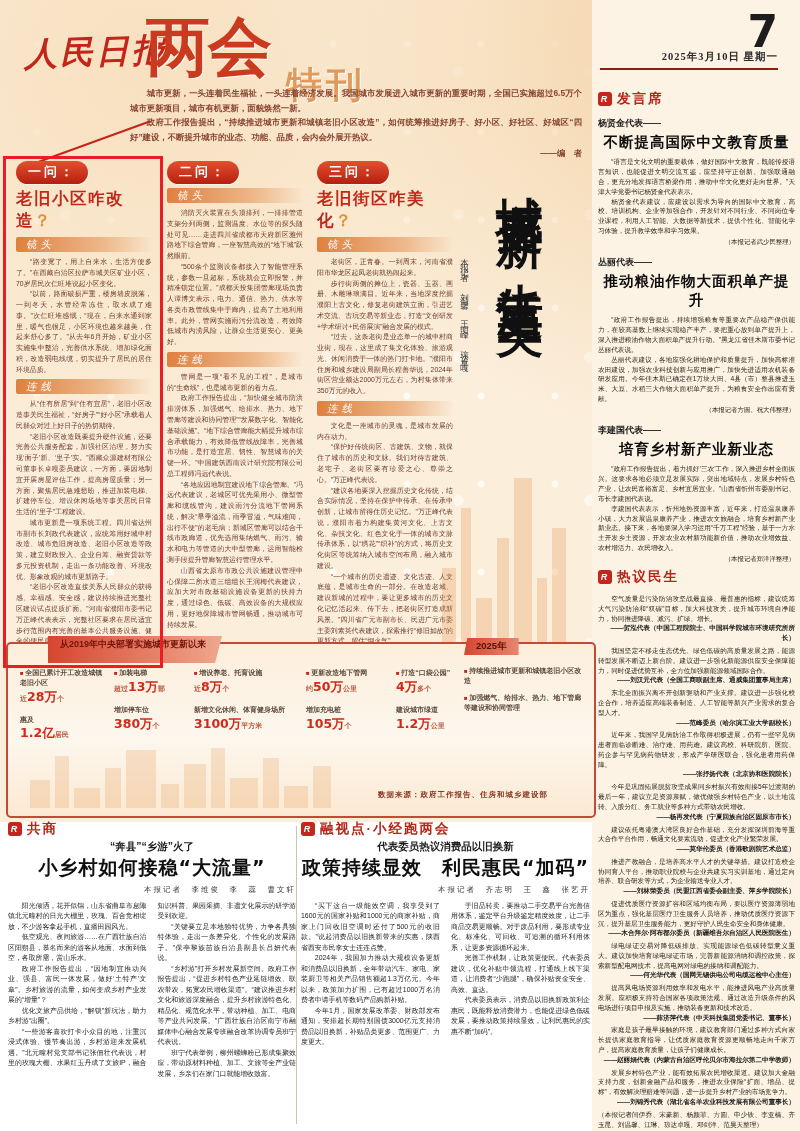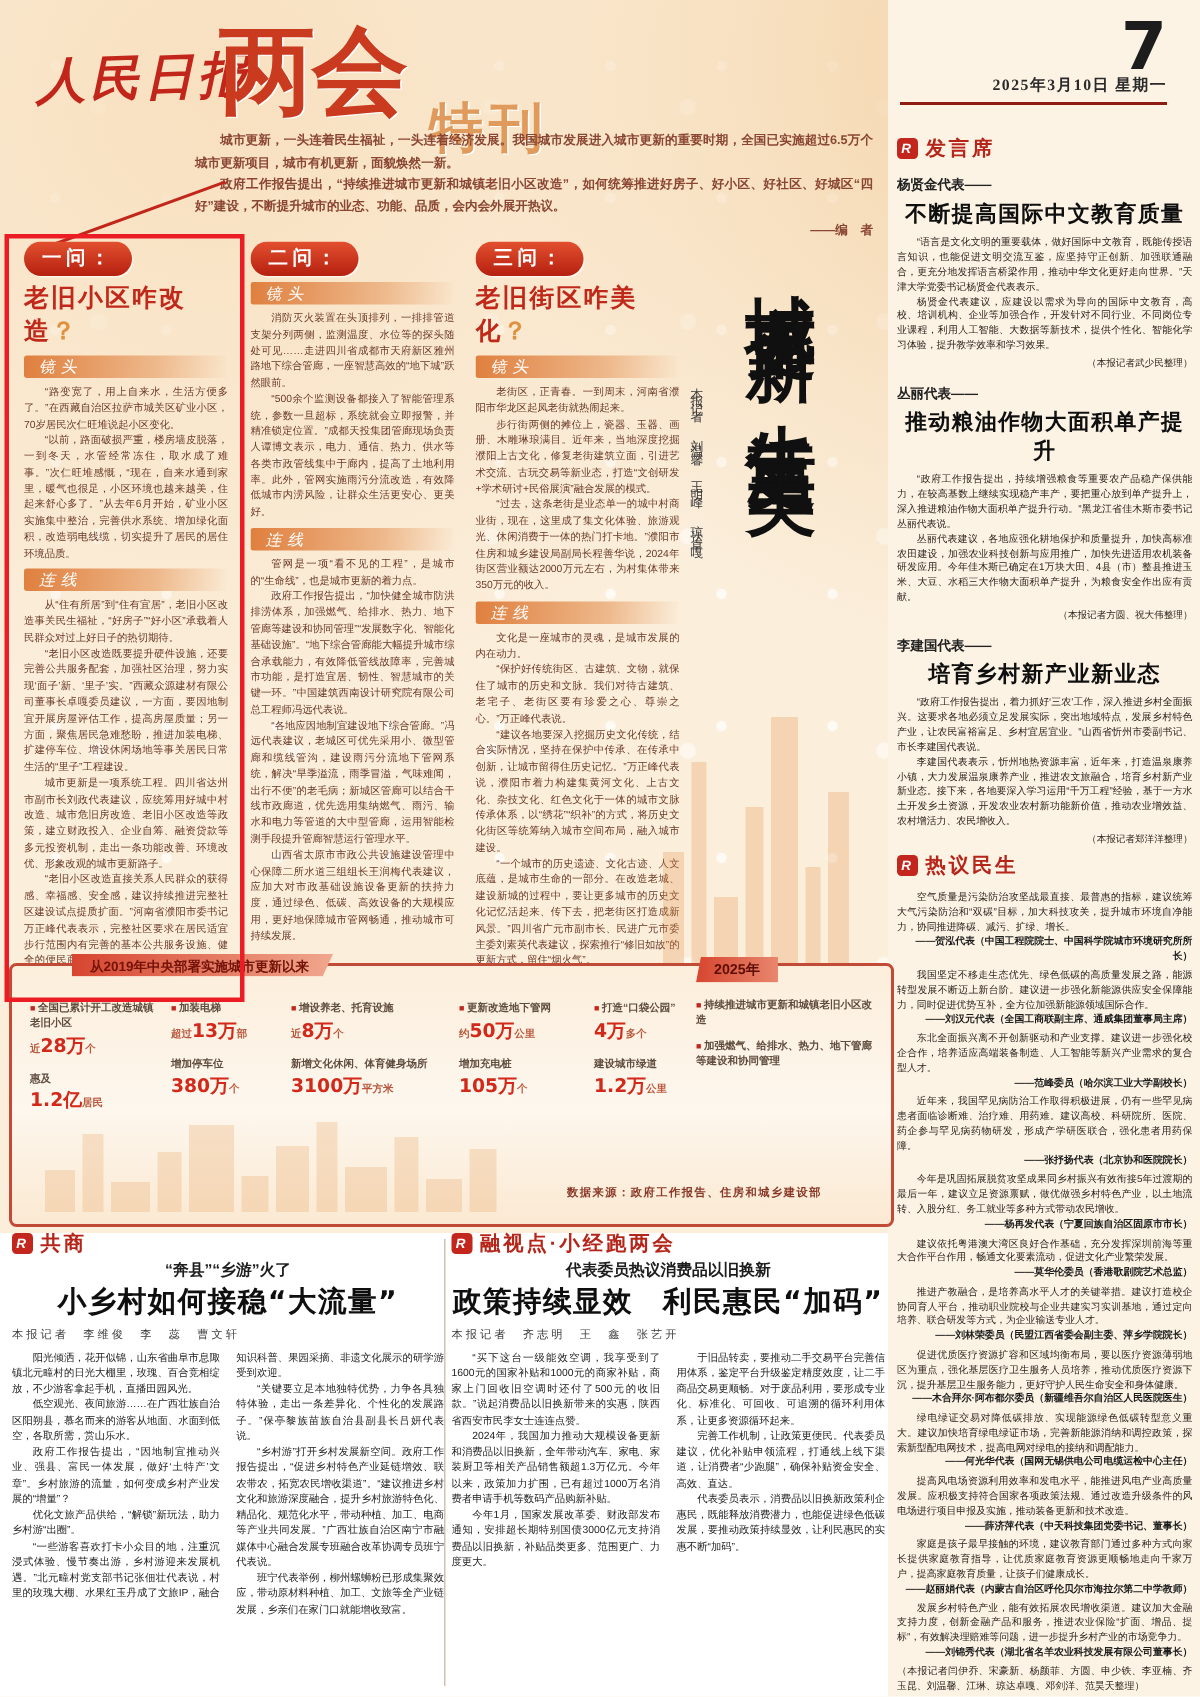--- a/index.html
+++ b/index.html
@@ -46,21 +46,21 @@
     letter-spacing:5px;color:#3a3a3a;}
   .v-headline{position:absolute;left:489px;top:158px;height:500px;writing-mode:vertical-rl;font-size:47px;
     font-weight:900;color:#101010;letter-spacing:8px;font-family:"DejaVu Sans",sans-serif;}
   
   .skyline{position:absolute;display:flex;align-items:flex-end;gap:5px;}
   .skyline i{display:block;background:rgba(226,148,72,.28);}
   
   .infographic{position:absolute;left:6px;top:642px;width:586px;height:172px;border:2px solid #c24b37;border-radius:5px;
     background:linear-gradient(180deg,#fceedb 0%,#fdf7ee 55%,#fbe9d2 100%);}
   .ig-header{position:absolute;left:40px;top:-8px;background:linear-gradient(90deg,#d7452f,#f0a78e);color:#731208;
-    font-size:9px;font-weight:bold;padding:2px 16px 0 12px;clip-path:polygon(0 0,100% 0,96% 100%,0 100%);text-align:center;}
+    font-size:9px;font-weight:bold;padding:2px 16px 12px 12px;clip-path:polygon(0 0,100% 0,96% 100%,0 100%);text-align:center;}
   .ig-ribbon2025{position:absolute;left:456px;top:-6px;background:linear-gradient(90deg,#d7452f,#e8876e);color:#5c0e05;
     font-size:9.5px;font-weight:bold;padding:2px 12px;clip-path:polygon(6% 0,100% 0,100% 100%,0 100%);}
   .ig-group{position:absolute;top:24px;}
   .ig-item{margin-bottom:9px;}
   .ig-label{font-size:7px;font-weight:bold;color:#5f4c3e;line-height:1.4;}
   .ig-item.blt .ig-label::before{content:"■ ";color:#c3261c;font-size:6px;}
   .ig-value{font-size:7px;color:#b9593f;margin-top:1px;font-weight:bold;}
   .ig-value b{font-size:12.5px;color:#d2291a;font-family:"DejaVu Sans",sans-serif;}
   .y2025-block{position:absolute;left:456px;top:22px;width:120px;}
   .y2025-block .para{font-size:7px;font-weight:bold;color:#5f4c3e;line-height:1.45;margin:0 0 7px;text-indent:0;}
@@ -71,21 +71,21 @@
   .sec-icon{width:14px;height:14px;border-radius:3px;background:#c3261c;color:#fff;font-size:9px;font-weight:bold;
     display:flex;align-items:center;justify-content:center;font-style:italic;flex:none;}
   .bsec{position:absolute;top:838px;width:288px;height:290px;overflow:hidden;}
   #gongshang{left:8px;}
   #rongshidian{left:301px;width:289px;}
   #gs-label{position:absolute;left:8px;top:820px;}
   #rs-label{position:absolute;left:301px;top:820px;}
   .kicker{text-align:center;font-size:10.5px;font-weight:bold;color:#1d1d1d;margin:2px 0 1px;}
   .b-headline{text-align:center;font-size:19px;font-weight:900;color:#0f0f0f;letter-spacing:1px;margin:0 0 4px;
     font-family:"DejaVu Sans",sans-serif;}
-  .b-byline{text-align:left;font-size:7.5px;color:#3c3c3c;letter-spacing:2px;margin-bottom:6px;}
+  .b-byline{text-align:right;font-size:7.5px;color:#3c3c3c;letter-spacing:2px;margin-bottom:6px;}
   .b-body{column-count:2;column-gap:11px;}
   .b-body .para{font-size:6.9px;line-height:1.52;color:#232323;text-align:justify;text-indent:2em;margin:0;}
   .vdiv{position:absolute;left:296px;top:826px;width:1px;height:298px;background:#cfc2b0;}
   
   .right-col{position:absolute;left:598px;top:86px;width:197px;height:1042px;overflow:hidden;}
   .right-col .sec-label{margin:4px 0 8px;}
   .fy-who{font-size:9px;font-weight:bold;color:#222;margin:9px 0 3px;}
   .fy-headline{text-align:center;font-size:14.5px;font-weight:900;color:#0f0f0f;letter-spacing:1px;margin:2px 0 5px;
     font-family:"DejaVu Sans",sans-serif;}
   .fy-body .para{font-size:6.6px;line-height:1.5;color:#2e241c;text-align:justify;text-indent:2em;margin:0;}

